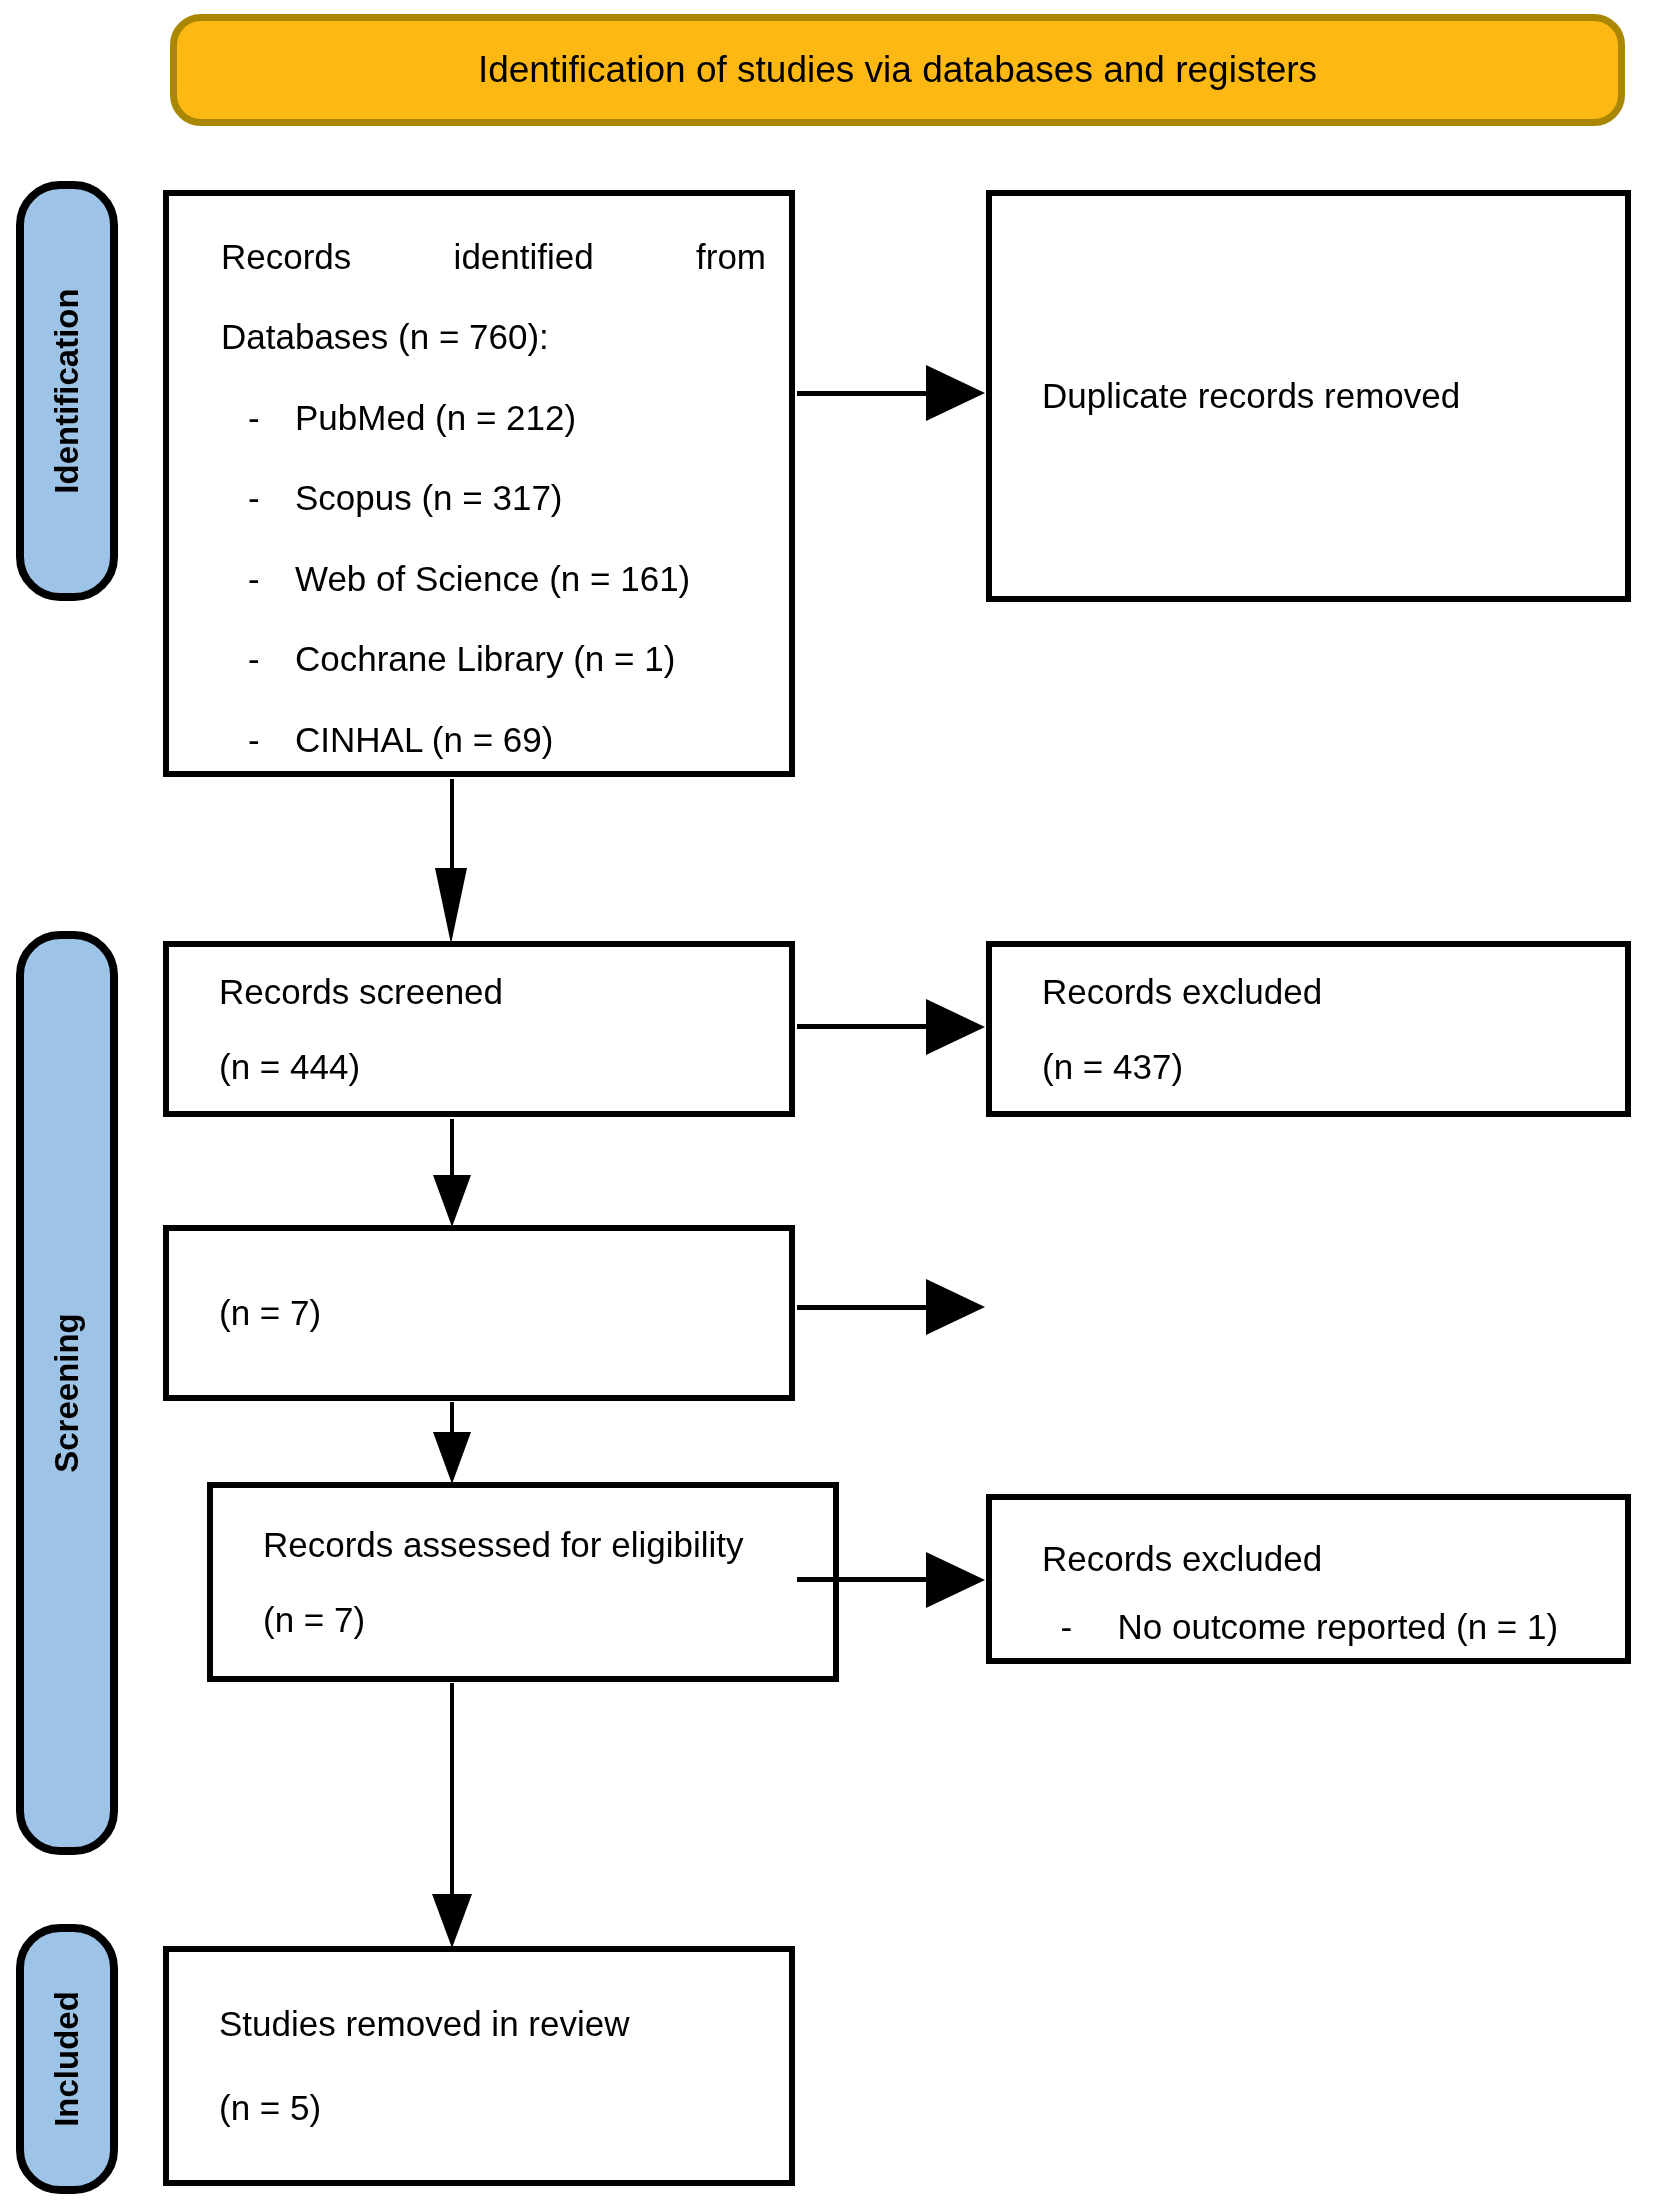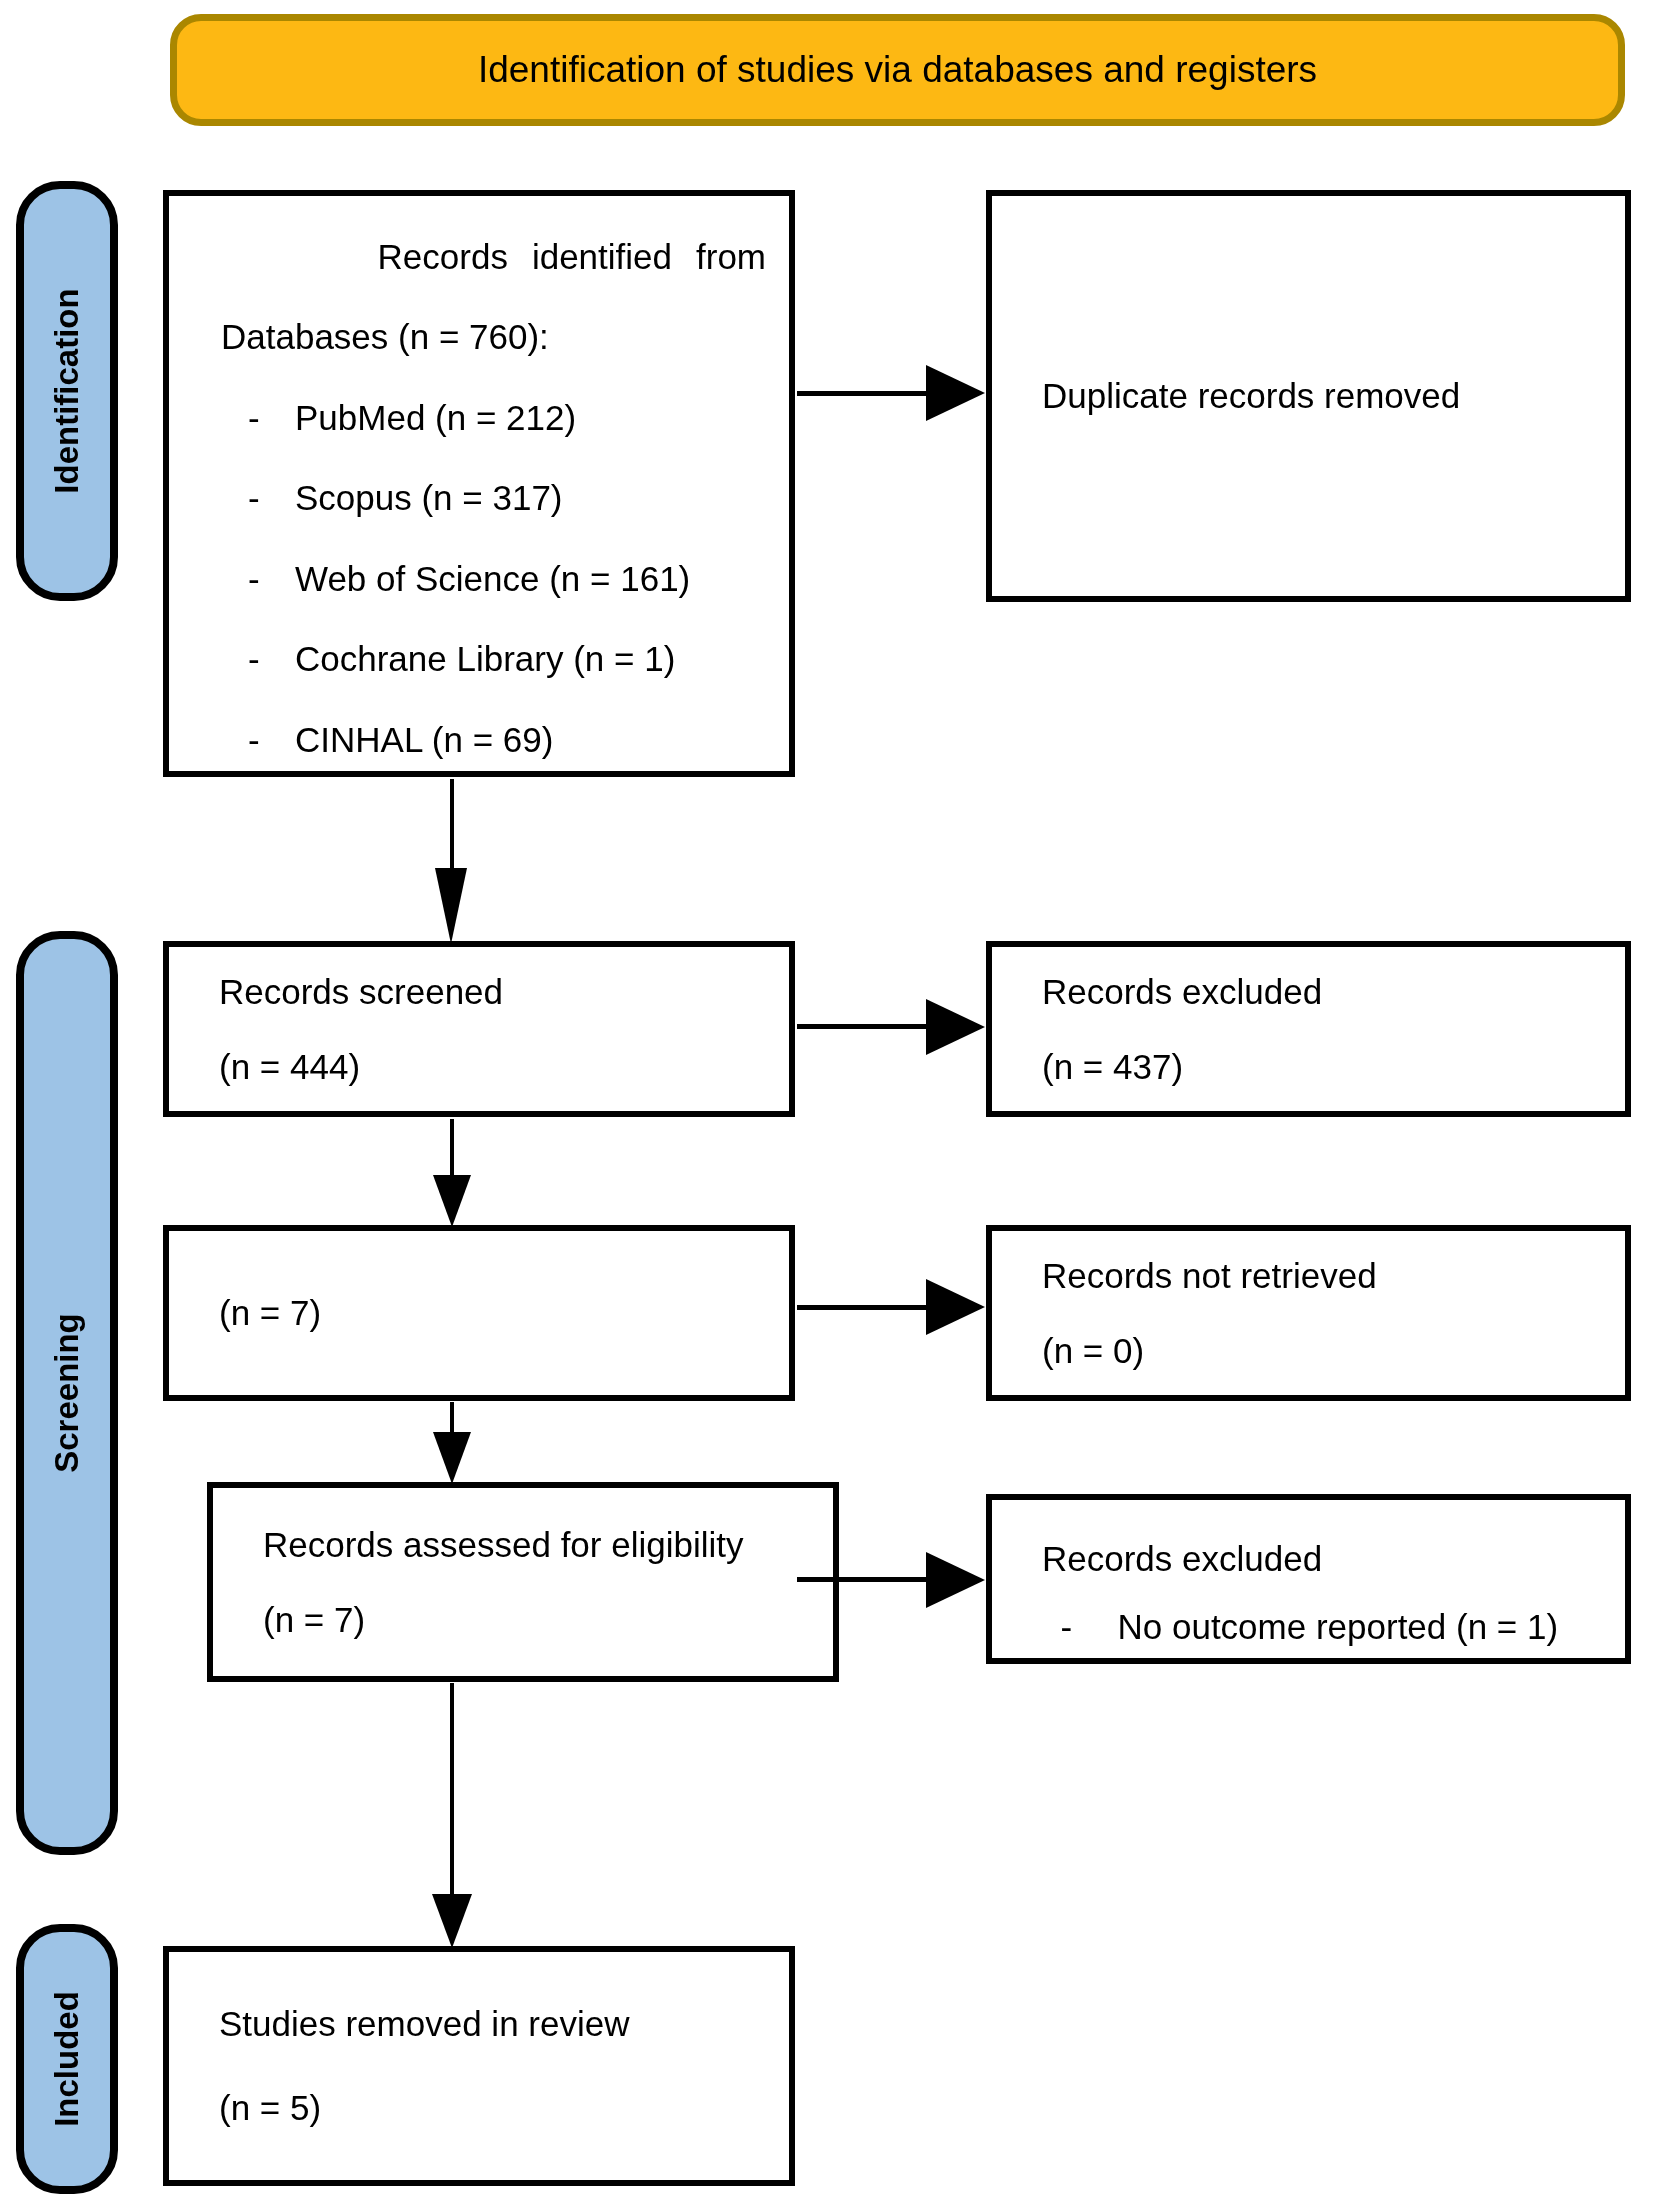--- a/index.html
+++ b/index.html
@@ -37,21 +37,21 @@
     box-sizing:border-box;font-size:35px;line-height:2.15;
   }
   .box.center2{
     display:flex;flex-direction:column;justify-content:center;
     padding-left:50px;padding-right:20.6px;
   }
   .box.wide-space{line-height:2.4;}
 
   
   .box.identified{padding:20.6px 23px 0 52px;line-height:2.3;}
-  .justify{display:flex;justify-content:flex-end;gap:24px;}
+  .justify{display:flex;justify-content:space-between;}
   .li{display:flex;}
   .li .dash{width:47px;margin-left:27px;flex:0 0 auto;}
 
   
   .box.reason{padding:25px 20.6px 0 50px;line-height:1.95;}
   .box.reason .li .dash{width:57px;margin-left:18.5px;}
 
   
   .vline{position:absolute;width:4.1px;background:#000;}
   .vhead{position:absolute;width:0;height:0;}
@@ -117,24 +117,20 @@
 
   <div class="box center2" style="left:986px;top:941px;width:645px;height:176px;">
     <div>Records excluded</div>
     <div>(n = 437)</div>
   </div>
 
   <div class="box center2" style="left:163px;top:1225px;width:632px;height:176px;">
     <div>(n = 7)</div>
   </div>
 
-  <div class="box center2" style="left:986px;top:1225px;width:645px;height:176px;">
-    <div>Records not retrieved</div>
-    <div>(n = 0)</div>
-  </div>
 
   <div class="box center2" style="left:163px;top:1482px;width:632px;height:200px;margin-left:44px;">
     <div>Records assessed for eligibility</div>
     <div>(n = 7)</div>
   </div>
 
   <div class="box reason" style="left:986px;top:1494px;width:645px;height:170px;">
     <div>Records excluded</div>
     <div class="li">
       <span class="dash">-</span>

